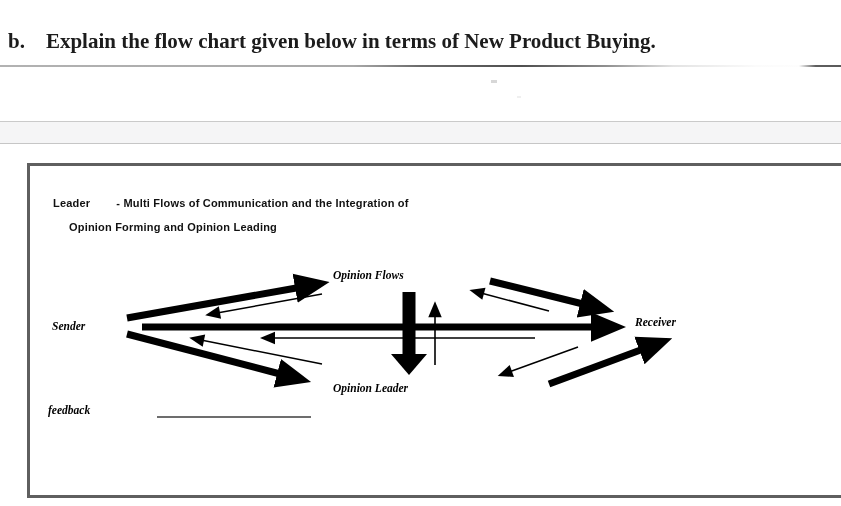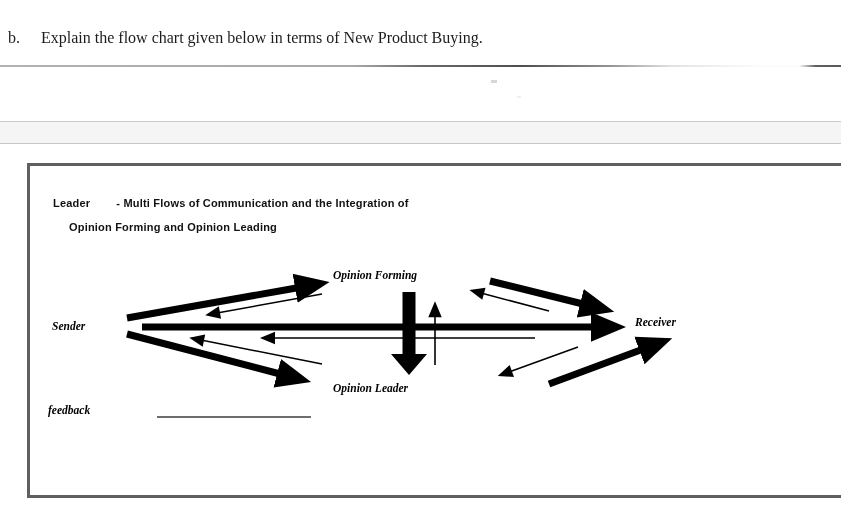--- a/index.html
+++ b/index.html
@@ -2,21 +2,21 @@
 <html><head>
 <meta charset="utf-8">
 <style>
   html,body{margin:0;padding:0;background:#ffffff;}
   body{width:841px;height:506px;position:relative;overflow:hidden;
        font-family:"Liberation Sans",sans-serif;}
   .abs{position:absolute;}
 
   
   .question{left:8px;top:29px;font-family:"Liberation Serif",serif;
-            font-size:16px;color:#1c1c1c;white-space:nowrap;}
+            font-size:21px;color:#1c1c1c;white-space:nowrap;font-weight:bold;}
   .question .idx{display:inline-block;margin-right:21px;}
 
   
   .rule-top{left:0;top:65px;width:841px;height:2px;
     background:linear-gradient(to right,
       #b2b2b2 0%, #a9a9a9 42%, #6a6a6a 50%, #4f4f4f 62%, #8f8f8f 72%,
       #e3e3e3 80%, #fbfbfb 90%, #fdfdfd 95%, #5e5e5e 97%, #5a5a5a 100%);}
 
   .artifact-1{left:491px;top:80px;width:6px;height:3px;background:#d7d7d7;}
   .artifact-2{left:517px;top:96px;width:4px;height:2px;background:#efefef;}
@@ -96,16 +96,16 @@
   <line x1="535" y1="338" x2="272" y2="338" stroke="#000" stroke-width="1.5" marker-end="url(#mk-thin)"></line>
   <line x1="322" y1="364" x2="201" y2="340" stroke="#000" stroke-width="1.5" marker-end="url(#mk-thin)"></line>
   <line x1="322" y1="294" x2="217" y2="313" stroke="#000" stroke-width="1.5" marker-end="url(#mk-thin)"></line>
   <line x1="549" y1="311" x2="481" y2="293" stroke="#000" stroke-width="1.5" marker-end="url(#mk-thin)"></line>
   <line x1="578" y1="347" x2="509" y2="372" stroke="#000" stroke-width="1.5" marker-end="url(#mk-thin)"></line>
 
   <line x1="157" y1="417" x2="311" y2="417" stroke="#3c3c3c" stroke-width="1.3"></line>
 </svg>
 
 <div class="abs node-label lbl-sender">Sender</div>
-<div class="abs node-label lbl-former">Opinion Forming</div>
+<div class="abs node-label lbl-former">Opinion Flows</div>
 <div class="abs node-label lbl-receiver">Receiver</div>
 <div class="abs node-label lbl-leader">Opinion Leader</div>
 <div class="abs node-label lbl-feedback">feedback</div>
 
 </body></html>

